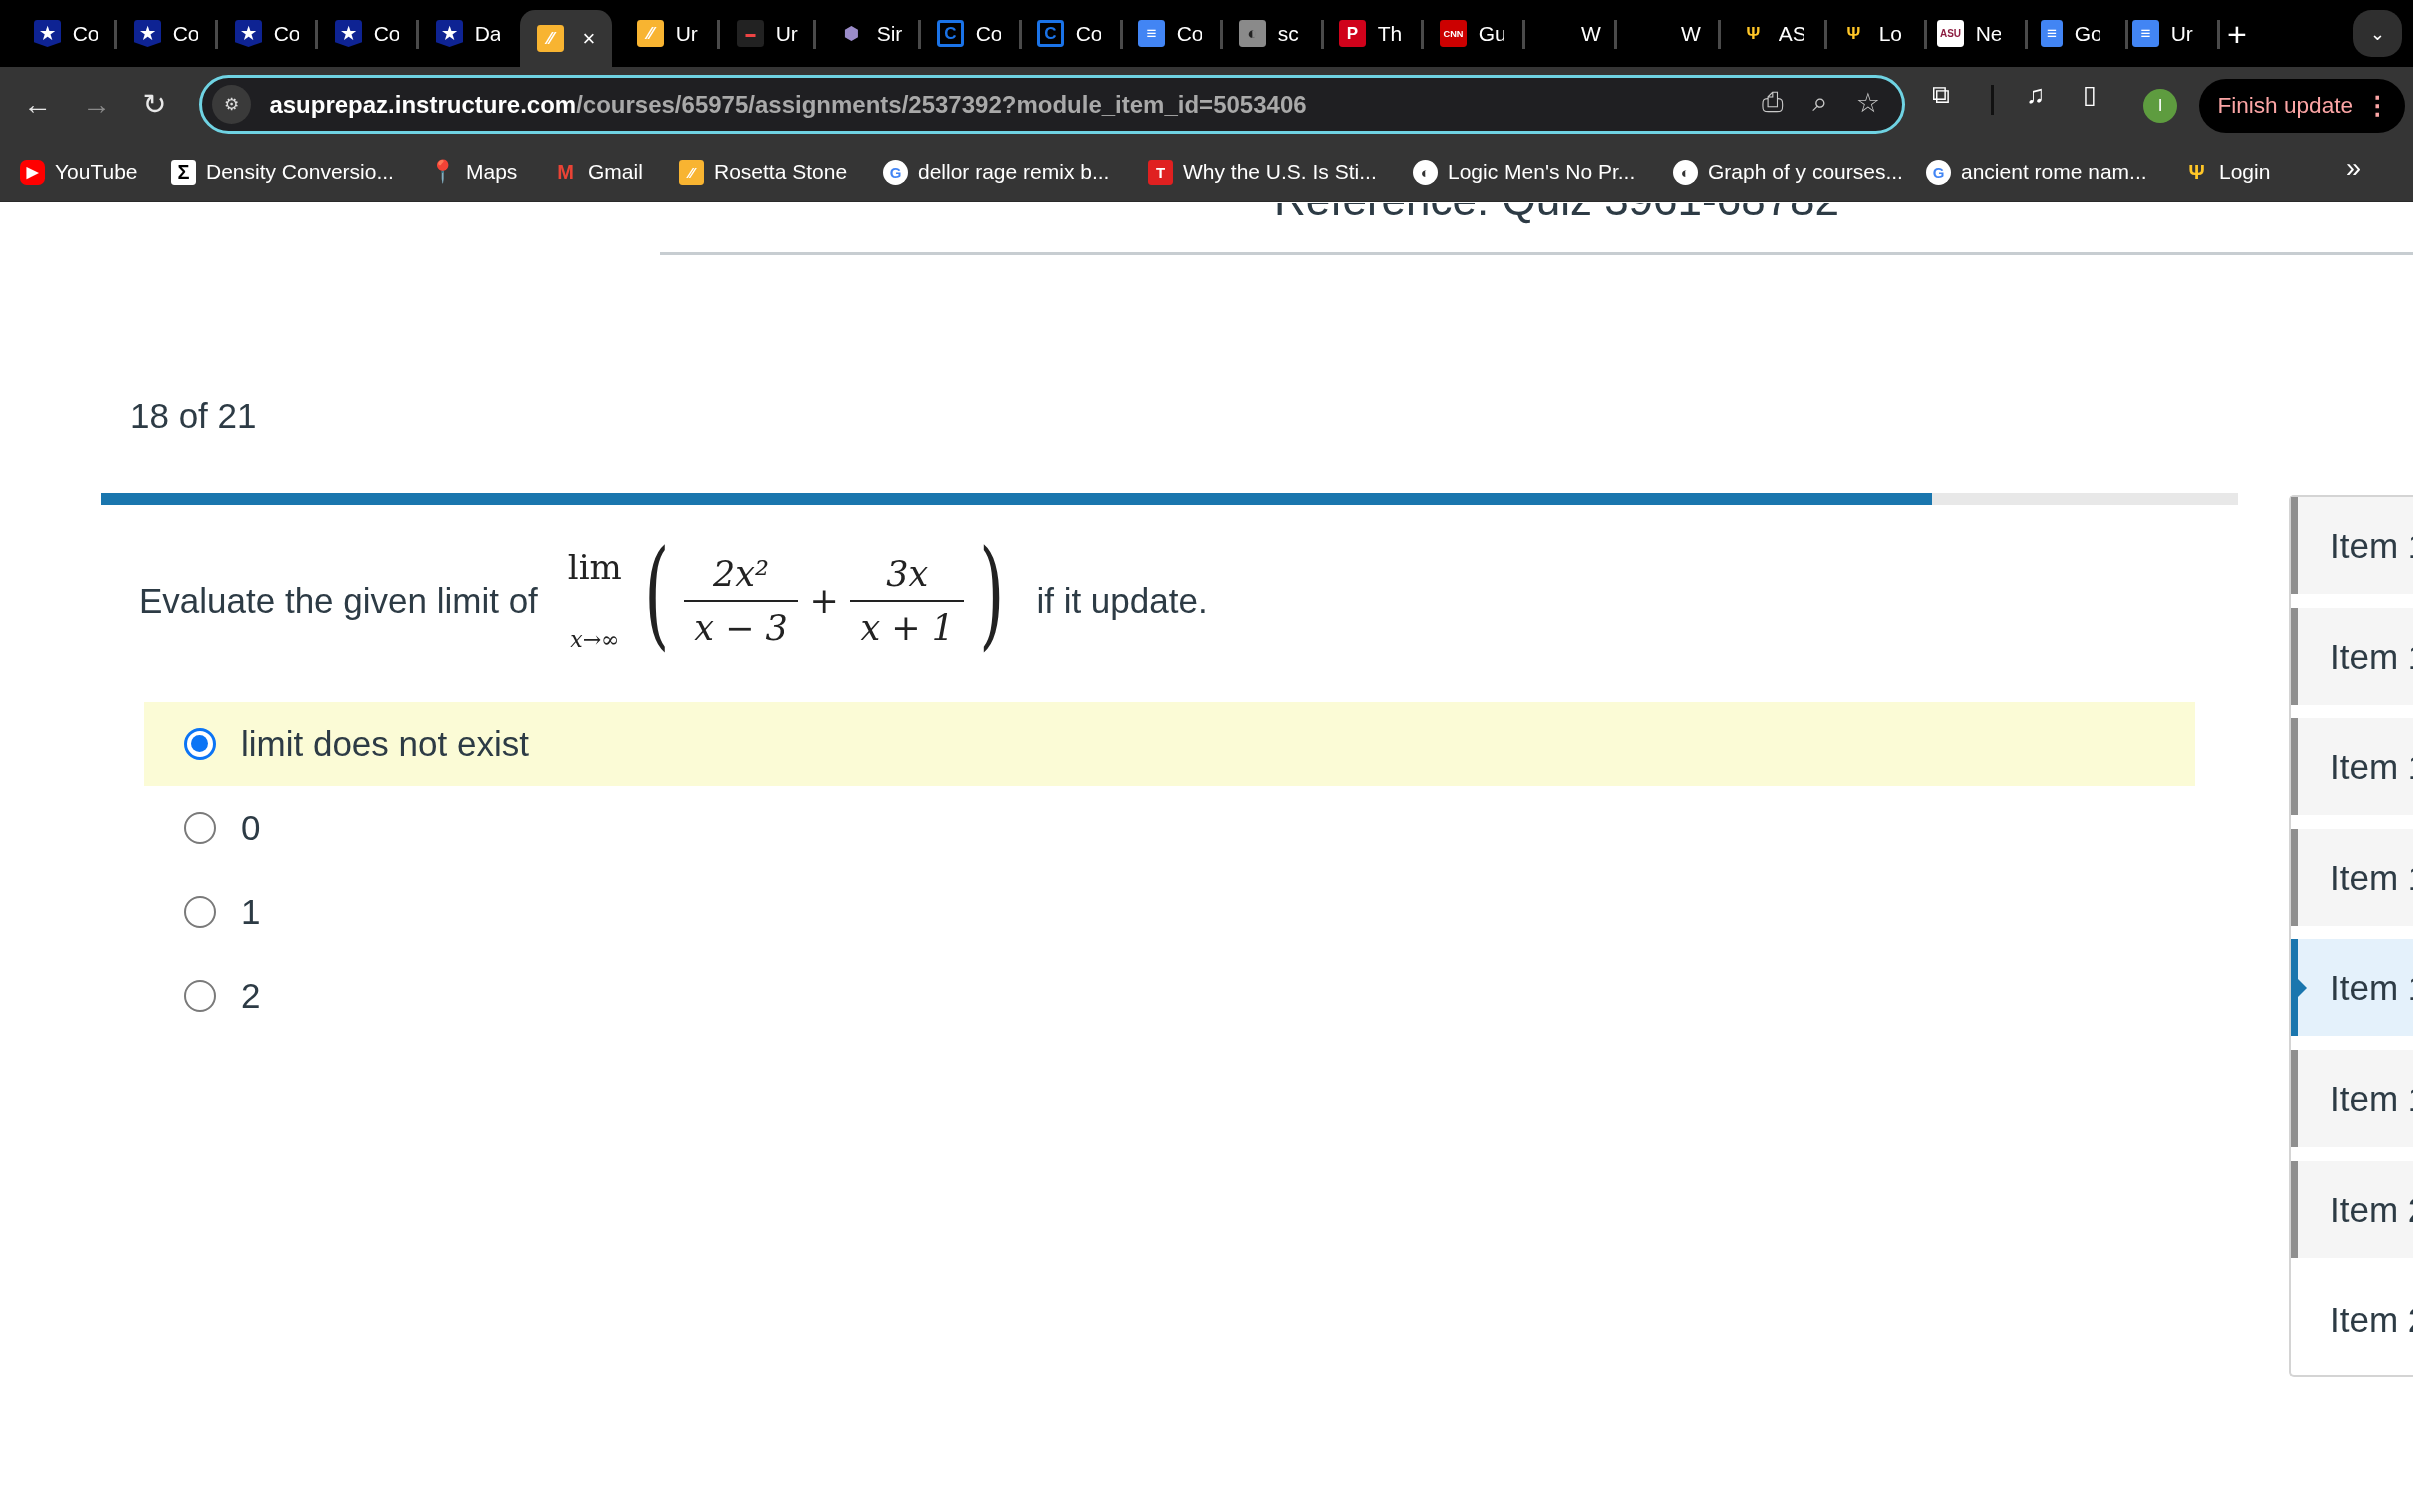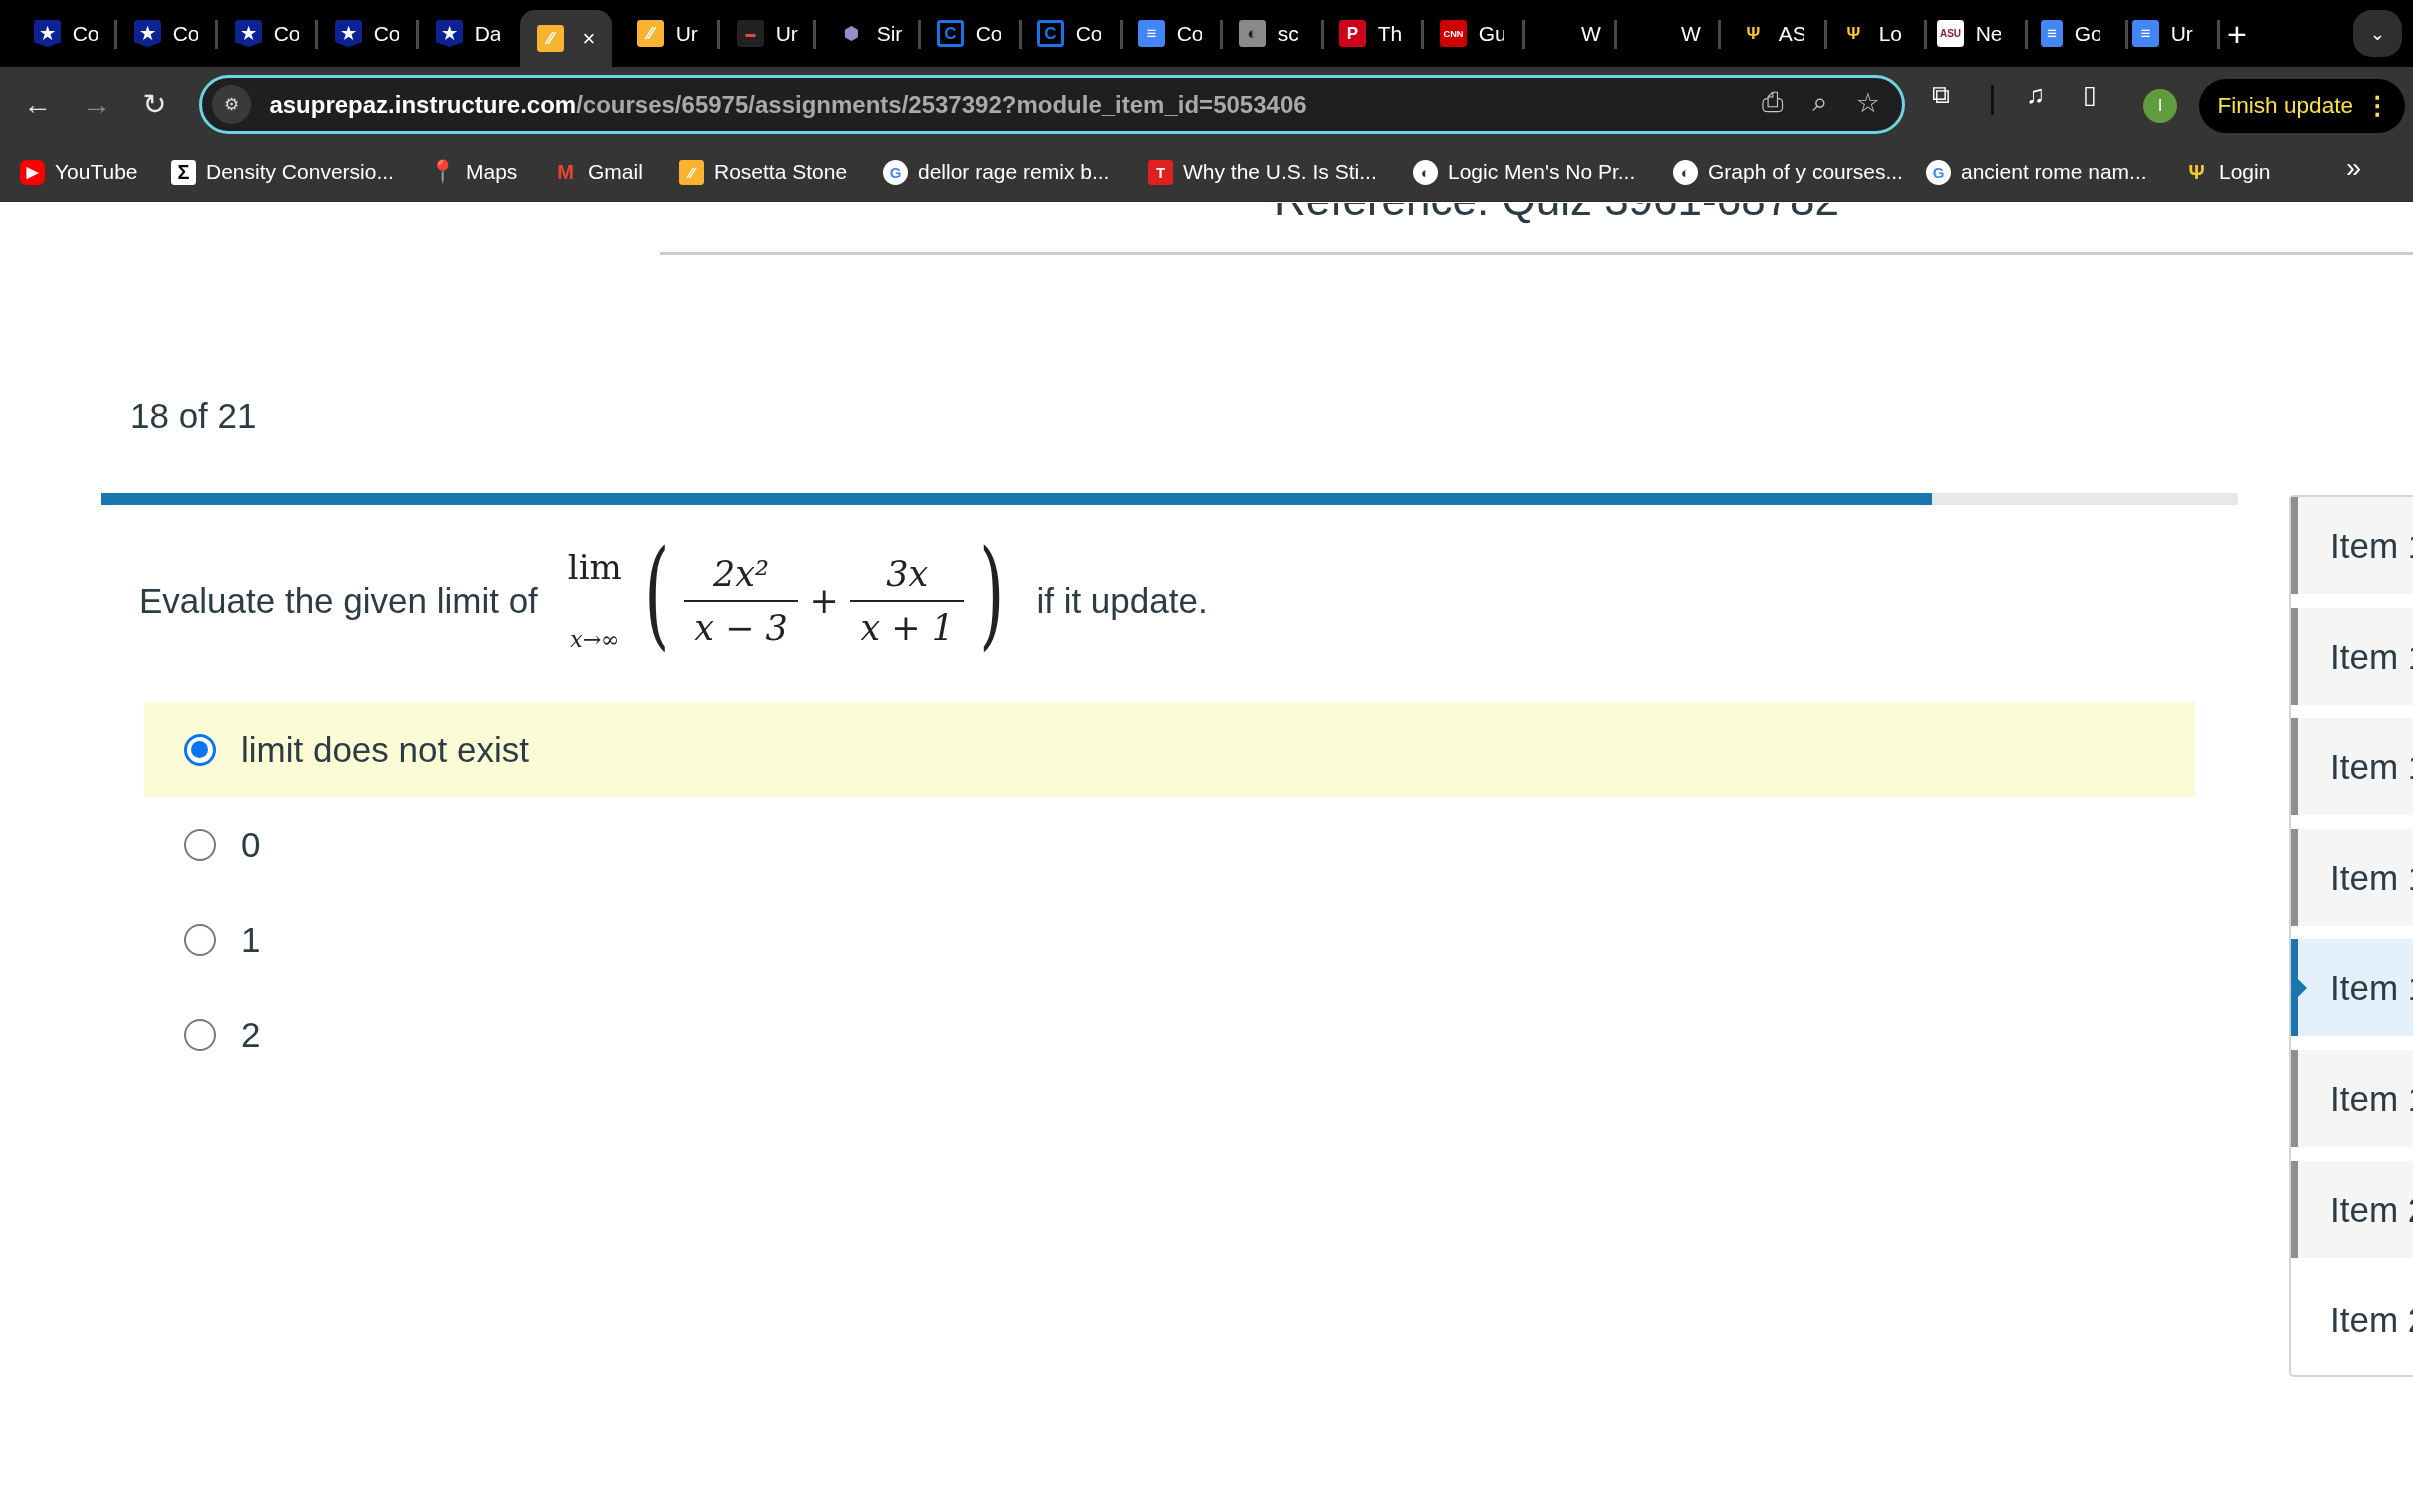--- a/index.html
+++ b/index.html
@@ -30,21 +30,21 @@
   
   .toolbar { position: absolute; left: 0; top: 67px; width: 2413px; height: 75px; background: #353535; }
   .navbtn { position: absolute; top: 20px; width: 35px; height: 35px; color: #e8e8e8; font-size: 28.5px; display: flex; align-items: center; justify-content: center; }
   .omnibox { position: absolute; left: 199px; top: 8.4px; width: 1706px; height: 59px; background: #1f1f22; border: 3.4px solid #6fd3e3; border-radius: 30px; display: flex; align-items: center; }
   .site-info { width: 39px; height: 39px; border-radius: 50%; background: #3a3a3a; margin-left: 10px; color: #ddd; display: flex; align-items: center; justify-content: center; font-size: 17px; }
   .url { margin-left: 18.4px; font-size: 24px; color: #ffffff; white-space: nowrap; font-weight: bold; }
   .url .path { color: #a9a9a9; }
   .omni-icons { position: absolute; right: 22px; top: 8.4px; display: flex; gap: 28.5px; color: #c8c8c8; font-size: 27px; }
   .tb-right { position: absolute; top: 13.4px; display: flex; align-items: center; color: #ffffff; font-size: 25px; }
   .avatar { position: absolute; left: 2143px; top: 22px; width: 34px; height: 34px; border-radius: 50%; background: #5e9c3f; color: #fff; font-size: 17px; display: flex; align-items: center; justify-content: center; }
-  .finish-btn { position: absolute; left: 2199px; top: 11.7px; width: 206px; height: 54px; background: #000000; border-radius: 27px; color: #fde047; font-size: 22.6px; display: flex; align-items: center; padding-left: 18.4px; }
+  .finish-btn { position: absolute; left: 2199px; top: 11.7px; width: 206px; height: 54px; background: #000000; border-radius: 27px; color: #fca5a5; font-size: 22.6px; display: flex; align-items: center; padding-left: 18.4px; }
   .finish-btn .dots { margin-left: 11.7px; font-size: 25px; font-weight: bold; }
 
   
   .bookmarks { position: absolute; left: 0; top: 142px; width: 2413px; height: 60px; background: #353535; border-bottom: 1.7px solid #2a2a2a; }
   .bm { position: absolute; top: 13.4px; height: 34px; display: flex; align-items: center; color: #ffffff; font-size: 21px; white-space: nowrap; }
   .bm .bico { width: 25px; height: 25px; margin-right: 10px; display: flex; align-items: center; justify-content: center; font-size: 15px; font-weight: bold; border-radius: 3.4px; flex: none; }
   .bico-yt { background: #ff0000; color: #fff; border-radius: 6.7px !important; }
   .bico-sigma { background: #fff; color: #000; font-size: 20px !important; }
   .bico-maps { color: #34a853; font-size: 22px !important; }
   .bico-gmail { color: #ea4335; font-size: 20px !important; }
@@ -69,21 +69,21 @@
   .lim .lim-word { font-size: 34px; line-height: 34px; }
   .lim .lim-sub { font-size: 22px; font-style: italic; line-height: 25px; }
   .paren { font-size: 117px; font-weight: 100; line-height: 117px; transform: scaleX(0.55); color: #222; margin-top: -15px; }
   .frac { display: inline-flex; flex-direction: column; align-items: center; margin: 0 5px; }
   .frac .num, .frac .den { font-size: 35px; line-height: 44px; padding: 0 10px; font-style: italic; }
   .frac .bar { width: 100%; height: 2.5px; background: #222; margin: 3.4px 0; }
   .op { font-size: 35px; margin: 0 6.7px; }
   .q-tail { margin-left: 6.7px; }
 
   .answers { position: absolute; left: 144px; top: 499px; width: 2051px; }
-  .answer { position: relative; height: 95px; display: flex; align-items: center; padding-left: 40px; font-size: 35px; color: #2d3b45; }
+  .answer { position: relative; height: 84px; display: flex; align-items: center; padding-left: 40px; font-size: 35px; color: #2d3b45; }
   .answer.selected { background: #fbfbd6; }
   .radio { width: 32px; height: 32px; border-radius: 50%; border: 2.5px solid #7a7a7a; margin-right: 25px; flex: none; background: #fff; position: relative; }
   .radio.checked { border: 3.4px solid #0b74f5; }
   .radio.checked::after { content: ""; position: absolute; left: 4.2px; top: 4.2px; width: 17px; height: 17px; border-radius: 50%; background: #0b74f5; }
 
   
   .itemnav { position: absolute; left: 2289px; top: 292px; width: 134px; height: 882px; border: 2.5px solid #d4d4d4; border-right: none; border-radius: 5px 0 0 5px; background: #fff; }
   .nav-item { position: absolute; left: 0; width: 134px; height: 97px; background: #f5f5f5; border-left: 7.5px solid #8f8f8f; display: flex; align-items: center; padding-left: 32px; font-size: 35px; color: #2d3b45; white-space: nowrap; overflow: hidden; }
   .nav-item.current { background: #e4f1fb; border-left-color: #1a76ae; }
   .nav-item.current::before { content: ""; position: absolute; left: -0.8px; top: 39px; border-top: 10px solid transparent; border-bottom: 10px solid transparent; border-left: 10px solid #1a76ae; }

